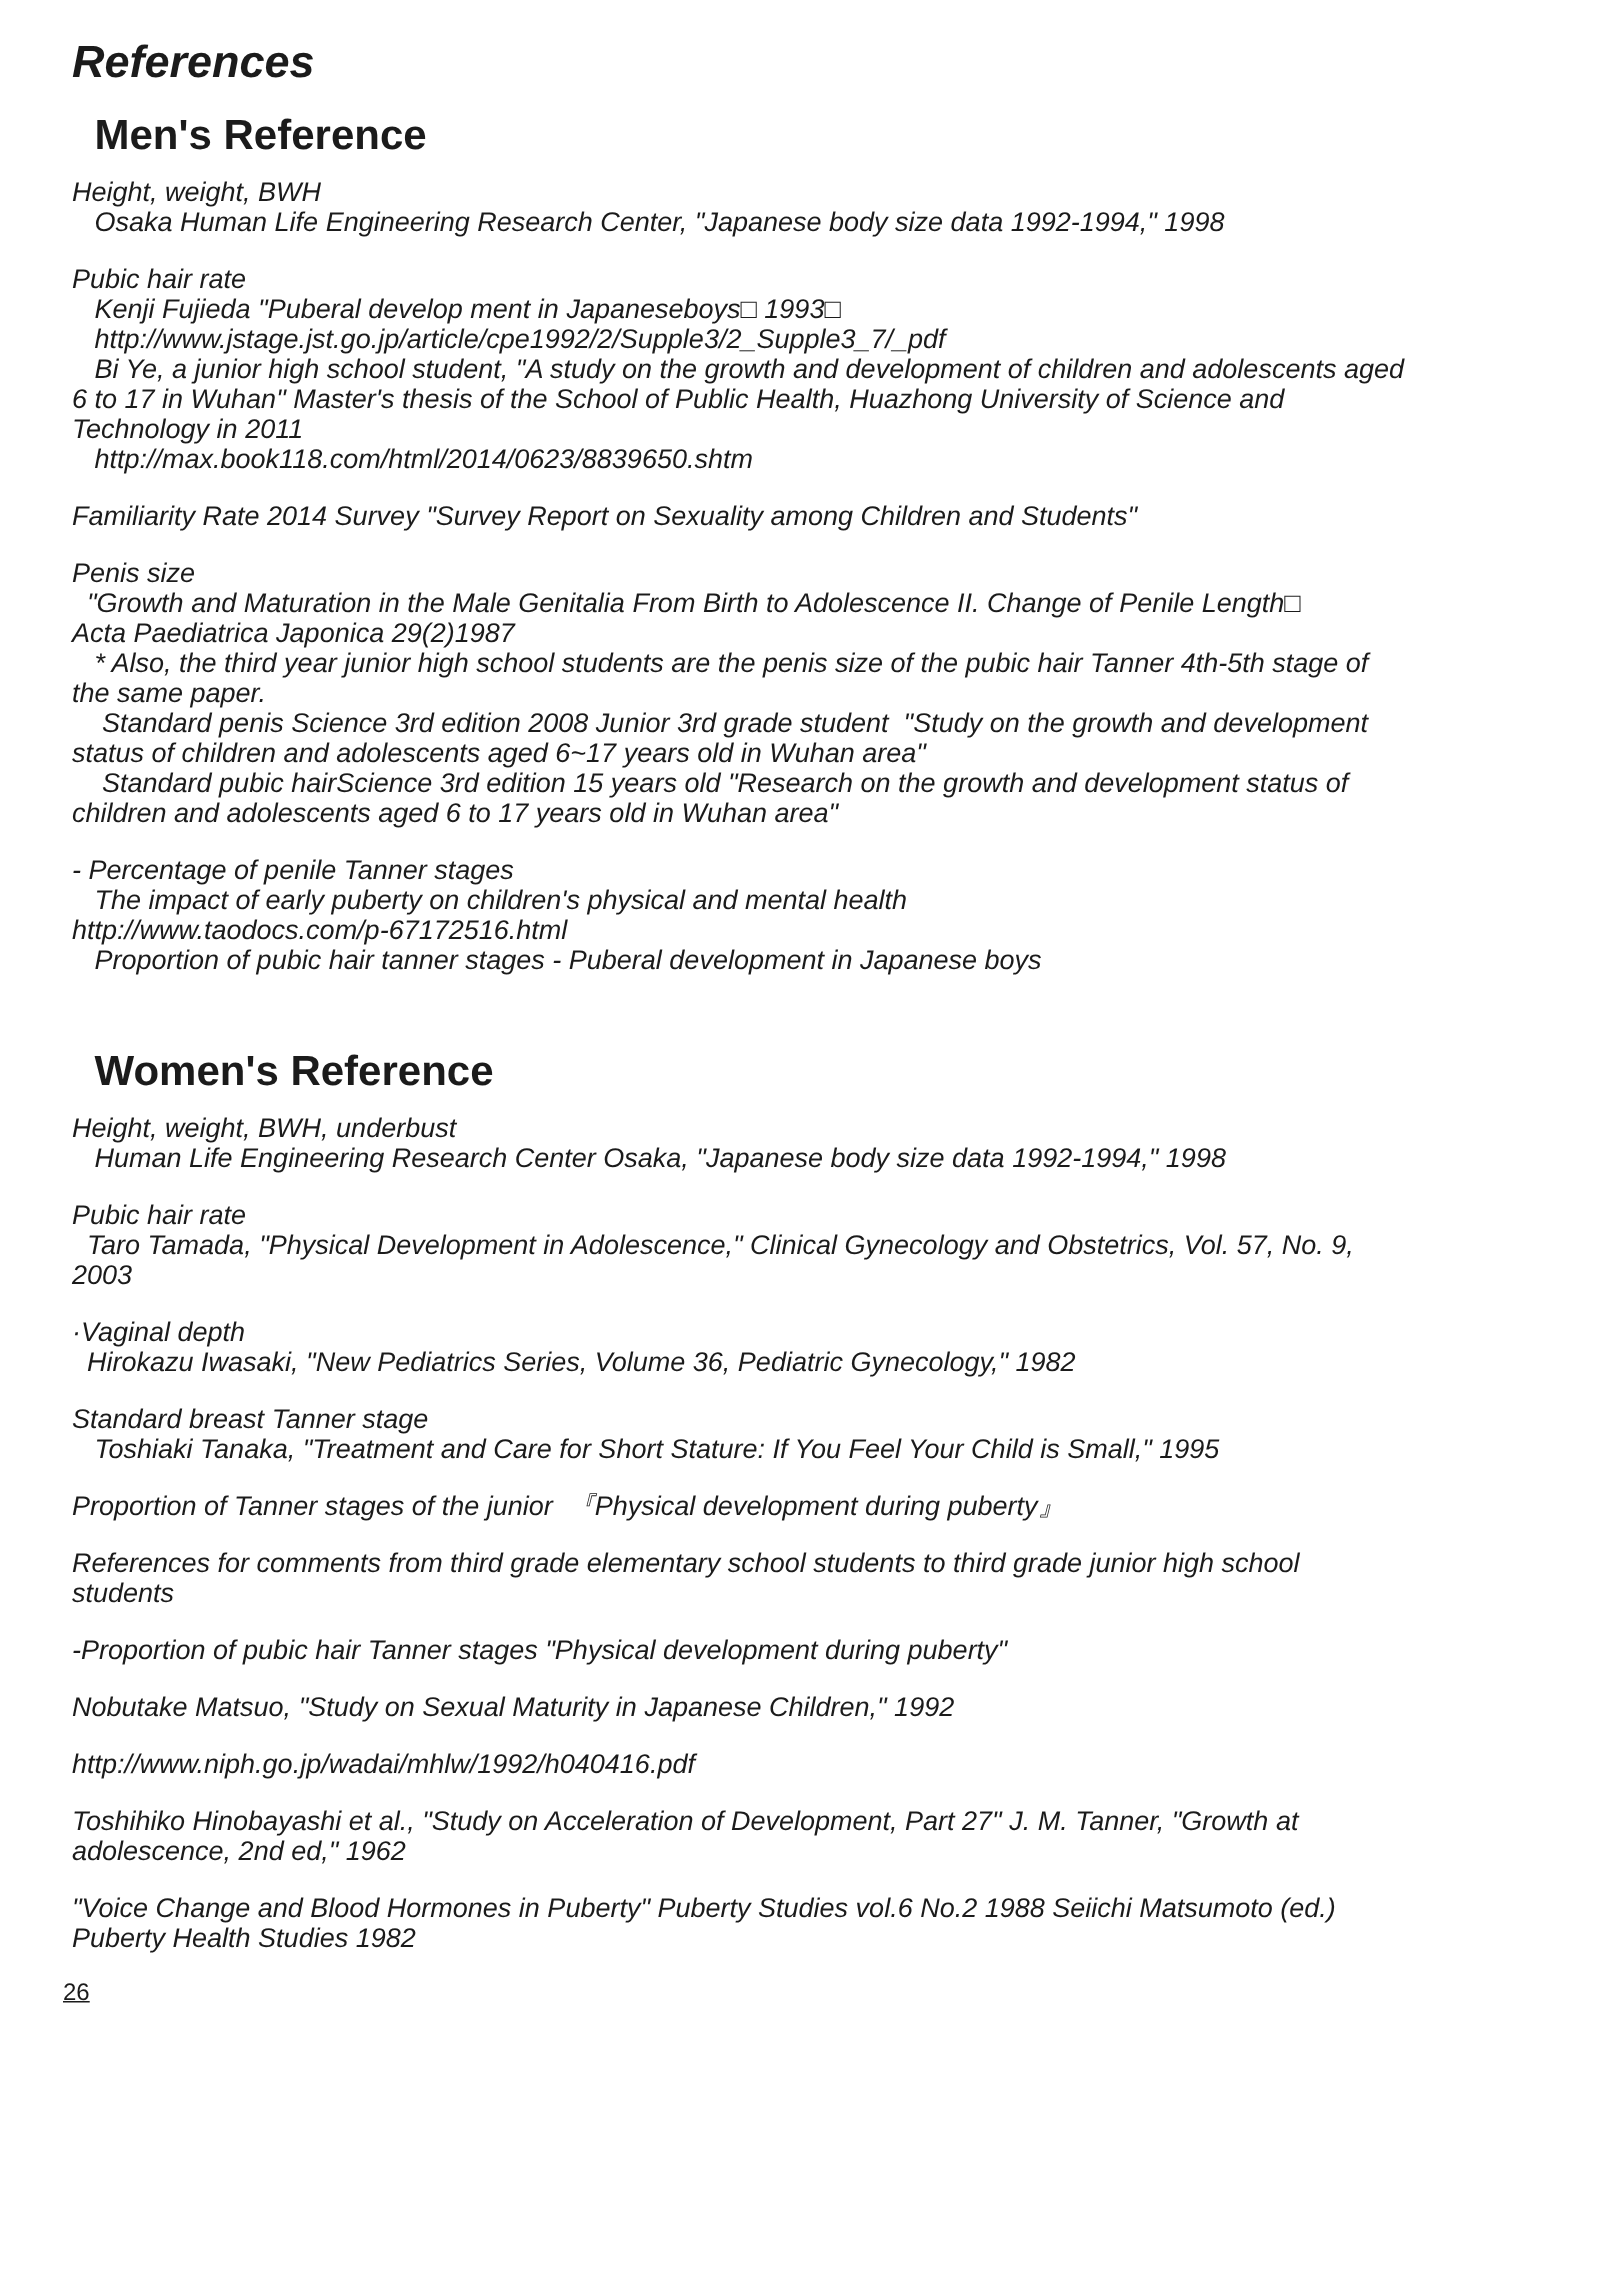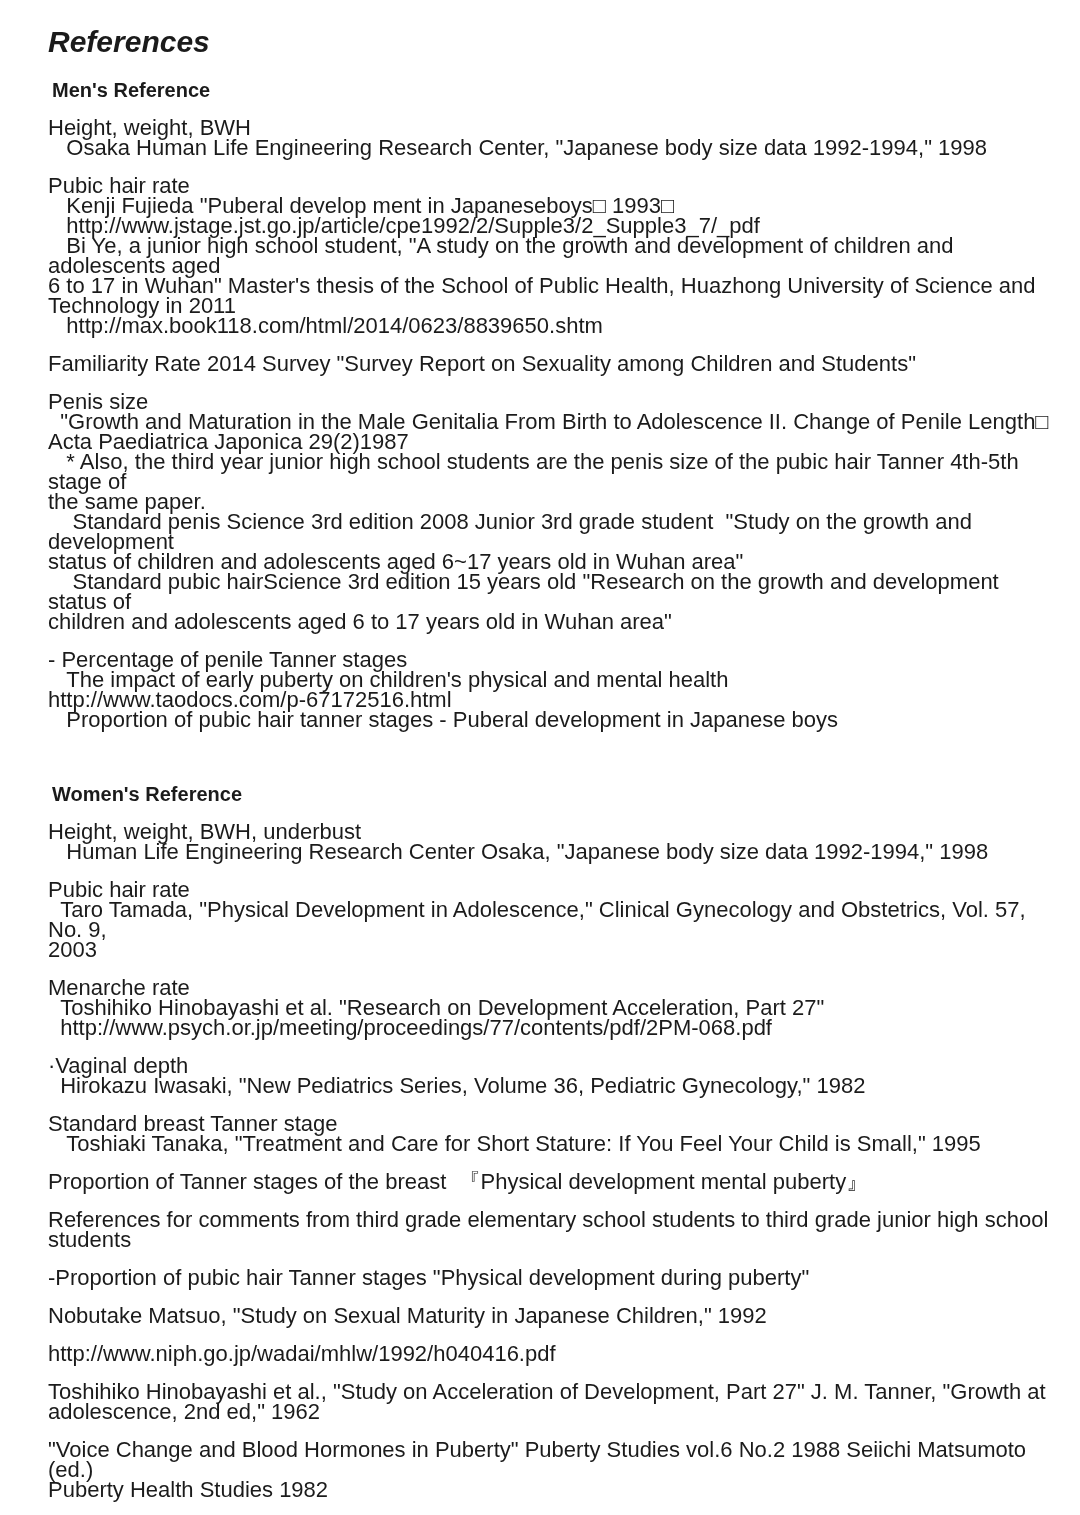--- a/index.html
+++ b/index.html
@@ -23,35 +23,36 @@
   }
   .doc-title {
     font-size: 30px;
     font-weight: bold;
     font-style: italic;
     line-height: 34px;
     margin: 0;
     color: #1b1b1b;
   }
   .section-heading {
-    font-size: 20px;
+    font-size: 28px;
     font-weight: bold;
     line-height: 24px;
-    margin: 19px 0 16px 4px;
+    margin: 19px 0 16px 15px;
     color: #1b1b1b;
   }
   .section-heading.womens {
     margin-top: 52px;
   }
   .para {
-    font-size: 22px;
+    font-size: 18px;
     line-height: 20px;
     margin: 0 0 18px 0;
     white-space: pre-wrap;
     color: #1b1b1b;
+    font-style: italic;
   }
   .page-number {
     font-size: 16px;
     line-height: 18px;
     margin-top: 8px;
     margin-left: -6px;
     color: #1b1b1b;
     text-decoration: underline;
   }
 </style>
@@ -89,28 +90,25 @@
    Proportion of pubic hair tanner stages - Puberal development in Japanese boys</p>
   </section>
 
   <section>
     <h2 class="section-heading womens">Women's Reference</h2>
     <p class="para">Height, weight, BWH, underbust
    Human Life Engineering Research Center Osaka, "Japanese body size data 1992-1994," 1998</p>
     <p class="para">Pubic hair rate
   Taro Tamada, "Physical Development in Adolescence," Clinical Gynecology and Obstetrics, Vol. 57, No. 9,
 2003</p>
-    <p class="para">Menarche rate
-  Toshihiko Hinobayashi et al. "Research on Development Acceleration, Part 27"
-  http://www.psych.or.jp/meeting/proceedings/77/contents/pdf/2PM-068.pdf</p>
     <p class="para">·Vaginal depth
   Hirokazu Iwasaki, "New Pediatrics Series, Volume 36, Pediatric Gynecology," 1982</p>
     <p class="para">Standard breast Tanner stage
    Toshiaki Tanaka, "Treatment and Care for Short Stature: If You Feel Your Child is Small," 1995</p>
-    <p class="para">Proportion of Tanner stages of the breast  『Physical development mental puberty』</p>
+    <p class="para">Proportion of Tanner stages of the junior  『Physical development during puberty』</p>
     <p class="para">References for comments from third grade elementary school students to third grade junior high school
 students</p>
     <p class="para">-Proportion of pubic hair Tanner stages "Physical development during puberty"</p>
     <p class="para">Nobutake Matsuo, "Study on Sexual Maturity in Japanese Children," 1992</p>
     <p class="para">http://www.niph.go.jp/wadai/mhlw/1992/h040416.pdf</p>
     <p class="para">Toshihiko Hinobayashi et al., "Study on Acceleration of Development, Part 27" J. M. Tanner, "Growth at
 adolescence, 2nd ed," 1962</p>
     <p class="para">"Voice Change and Blood Hormones in Puberty" Puberty Studies vol.6 No.2 1988 Seiichi Matsumoto (ed.)
 Puberty Health Studies 1982</p>
   </section>

